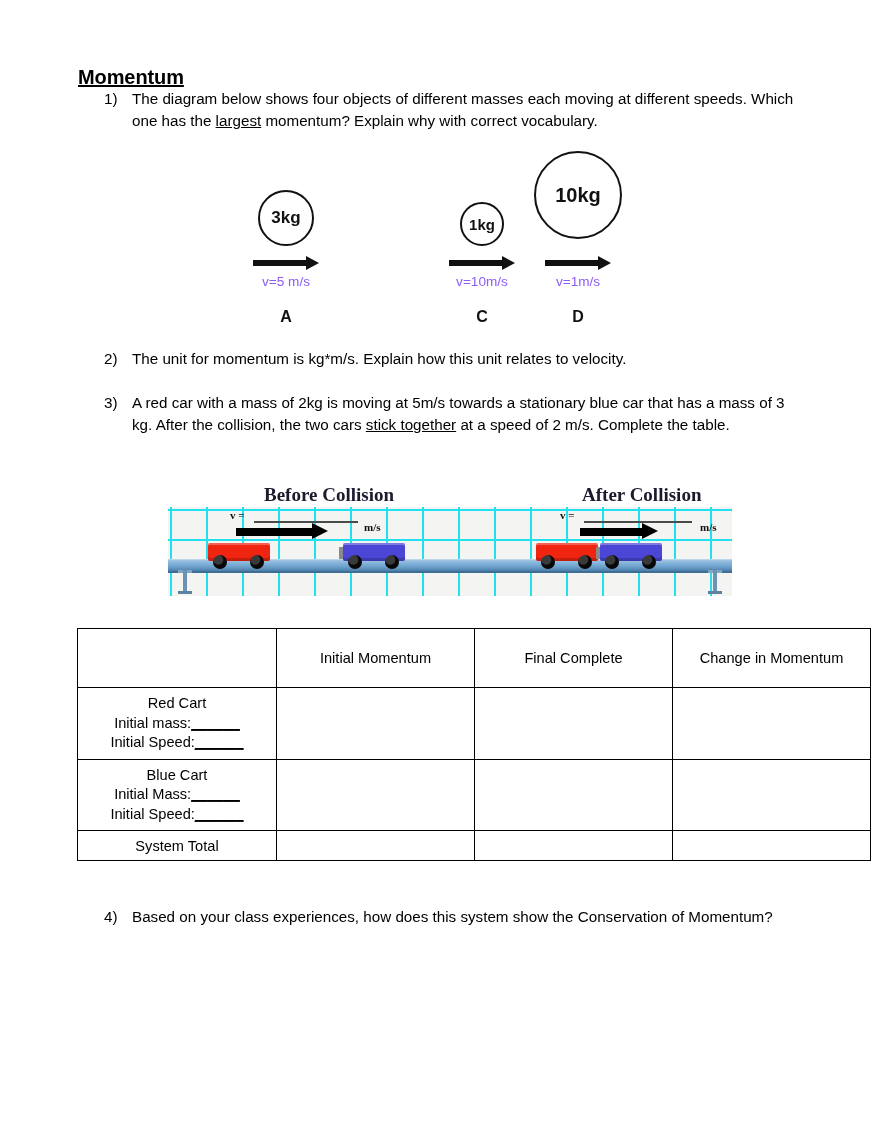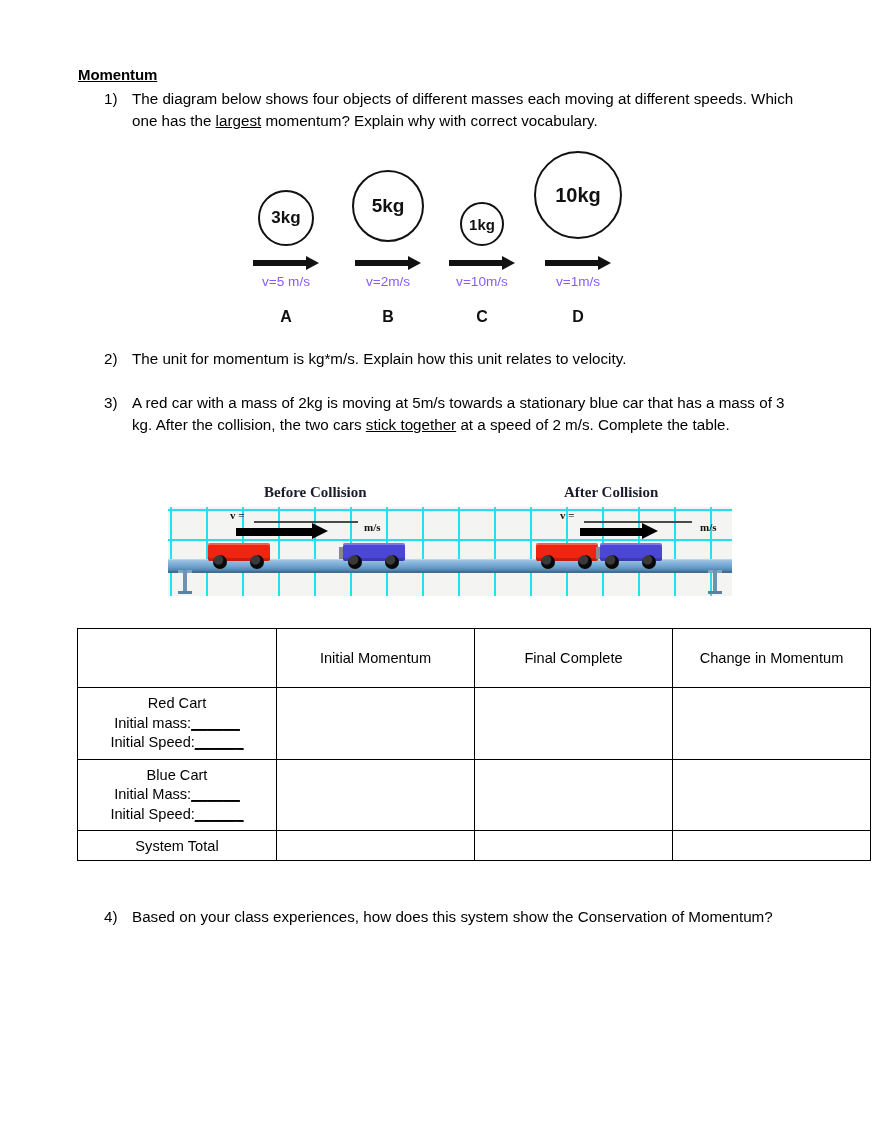--- a/index.html
+++ b/index.html
@@ -19,21 +19,21 @@
   
   .page {
     position: absolute;
     left: 0; top: 0;
     width: 880px; height: 1139px;
   }
   .doc-title {
     position: absolute;
     left: 78px;
     top: 66px;
-    font-size: 15px;
+    font-size: 20px;
     font-weight: bold;
     text-decoration: underline;
     letter-spacing: -0.1px;
   }
   .q-item {
     position: absolute;
     display: flex;
     align-items: flex-start;
     font-size: 15.2px;
     line-height: 1.46;
@@ -132,26 +132,26 @@
     left: 168px;
     top: 484px;
     width: 564px;
     height: 112px;
   }
   .cap {
     position: absolute;
     top: 0;
     font-family: "Liberation Serif", serif;
     font-weight: bold;
-    font-size: 15px;
+    font-size: 19px;
     color: #1b1b2e;
     white-space: nowrap;
   }
   .cap-before { left: 96px; }
-  .cap-after  { left: 396px; }
+  .cap-after  { left: 414px; }
 
   .scene {
     position: absolute;
     left: 0;
     top: 23px;
     width: 564px;
     height: 89px;
     background: #f4f4f2;
     overflow: hidden;
   }
@@ -309,29 +309,20 @@
     <div class="mass-col" style="left:0px;">
       <div class="circle" style="width:56px;height:56px;top:42px;font-size:17px;">3kg</div>
       <div class="arrow-wrap">
         <div class="arrow-shaft"></div>
         <div class="arrow-head"></div>
       </div>
       <div class="vlabel">v=5 m/s</div>
       <div class="letter">A</div>
     </div>
 
-    <div class="mass-col" style="left:102px;">
-      <div class="circle" style="width:72px;height:72px;top:22px;font-size:19px;">5kg</div>
-      <div class="arrow-wrap">
-        <div class="arrow-shaft"></div>
-        <div class="arrow-head"></div>
-      </div>
-      <div class="vlabel">v=2m/s</div>
-      <div class="letter">B</div>
-    </div>
 
     <div class="mass-col" style="left:196px;">
       <div class="circle" style="width:44px;height:44px;top:54px;font-size:15px;">1kg</div>
       <div class="arrow-wrap">
         <div class="arrow-shaft"></div>
         <div class="arrow-head"></div>
       </div>
       <div class="vlabel">v=10m/s</div>
       <div class="letter">C</div>
     </div>

